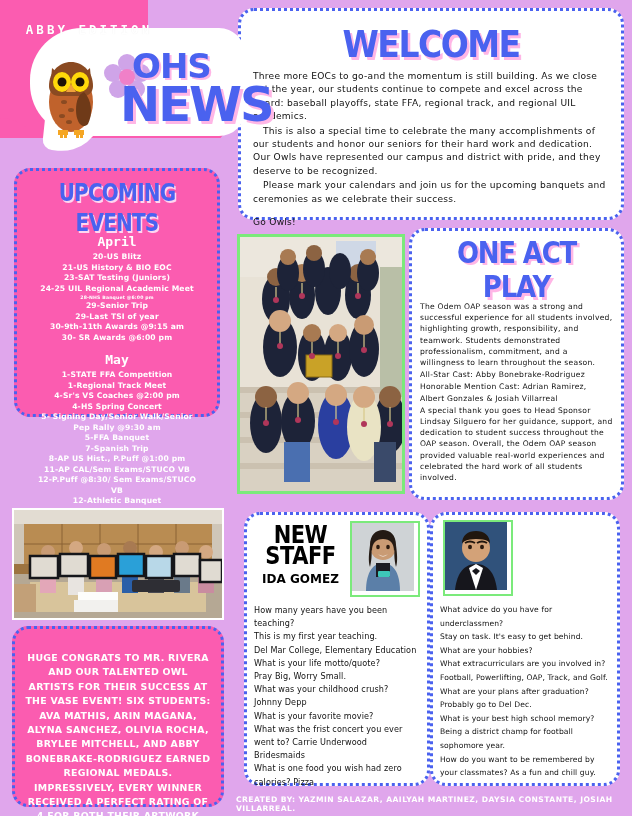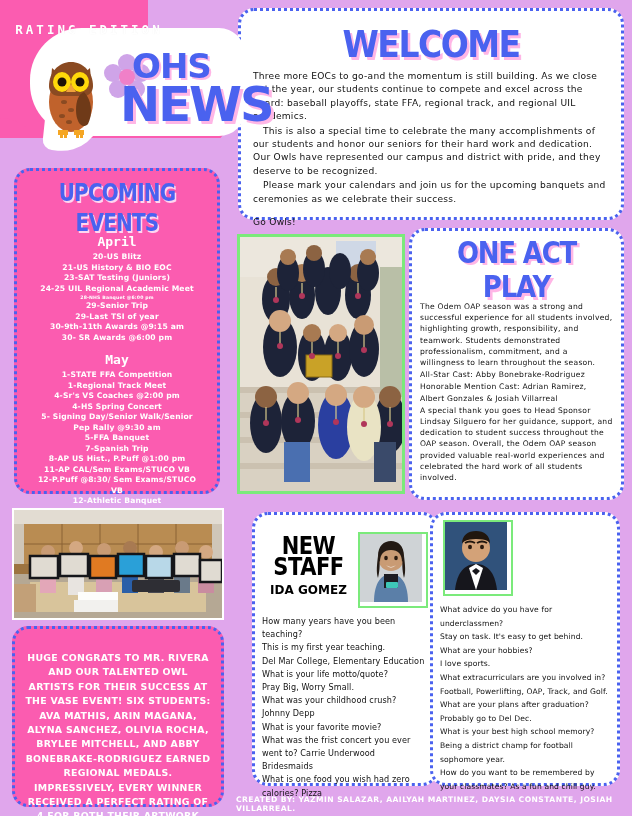--- a/index.html
+++ b/index.html
@@ -53,21 +53,21 @@
     text-shadow:2px 2px 0 #ffb6e6;
   }
   #news{
     position:absolute;left:120px;top:76px;z-index:8;
     font-family:"DejaVu Sans", sans-serif;font-weight:bold;
     font-size:48px;color:#4a62ef;letter-spacing:-2px;
     text-shadow:3px 3px 0 #ffb6e6;
   }
 
   
-  #events{left:14px;top:168px;width:206px;height:326px;padding:4px 17px;}
+  #events{left:14px;top:168px;width:206px;height:249px;padding:4px 17px;}
   #events-title{
     text-align:center;font-family:"DejaVu Sans", sans-serif;font-weight:bold;
     font-size:20px;color:#4a62ef;letter-spacing:-.8px;
     text-shadow:1.5px 1.5px 0 #ffd6f0;margin:2px 0 2px;
     transform:scaleY(1.25);transform-origin:top center;
   }
   .month{
     text-align:center;color:#ffffff;font-weight:bold;font-size:13px;
     font-family:"DejaVu Sans Mono", monospace;margin:9px 0 3px;
   }
@@ -105,21 +105,21 @@
     border:2px solid #ffffff;background:#b79a78;overflow:hidden;}
 
   
   #congrats{left:12px;top:626px;width:212px;height:181px;padding:22px 10px;}
   #congrats-txt{
     text-align:center;color:#ffffff;font-weight:bold;font-size:9.4px;
     line-height:14.4px;font-family:"DejaVu Sans", sans-serif;letter-spacing:.3px;
   }
 
   
-  #staff{left:252px;top:512px;width:186px;height:274px;padding:17px 7px;}
+  #staff{left:244px;top:512px;width:186px;height:274px;padding:6px 7px;}
   #senior{left:430px;top:512px;width:190px;height:274px;padding:5px 7px;}
   .sec-head{display:flex;align-items:flex-start;justify-content:space-between;}
   .sec-head .titles{flex:1;text-align:center;padding-top:2px;}
   .blk-title{
     font-family:"DejaVu Sans", sans-serif;font-weight:bold;color:#000;
     font-size:21px;line-height:21px;letter-spacing:-.5px;
     transform:scaleY(1.2);transform-origin:top center;
   }
   .blk-name{
     font-family:"DejaVu Sans", sans-serif;font-weight:bold;color:#000;
@@ -146,21 +146,21 @@
   <div class="bg-lav" style="left:0;top:0;width:632px;height:816px;"></div>
   <div class="bg-pink" style="left:0;top:0;width:232px;height:150px;border-radius:0 0 40px 0;"></div>
   <div class="bg-pink" style="left:0;top:118px;width:40px;height:60px;border-radius:0 40px 0 0;"></div>
   <div class="bg-lav" style="left:148px;top:0;width:96px;height:120px;border-radius:0 0 0 70px;"></div>
   <div class="bg-lav" style="left:0;top:138px;width:232px;height:40px;"></div>
 </div>
 
 <div id="header-wrap">
   <div id="hdr-blob"></div>
 
-  <div id="edition">RATING EDITION</div>
+  <div id="edition">ABBY EDITION</div>
   <div id="edition-num">#5</div>
 
   <svg id="owl" viewBox="0 0 62 86">
     <ellipse cx="31" cy="50" rx="22" ry="30" fill="#c0622c"></ellipse>
     <path d="M9 34c0-14 10-24 22-24s22 10 22 24c0 6-4 10-10 10H19c-6 0-10-4-10-10z" fill="#8a4a22"></path>
     <path d="M12 16l9 8-10 3z" fill="#8a4a22"></path>
     <path d="M50 16l-9 8 10 3z" fill="#8a4a22"></path>
     <ellipse cx="22" cy="30" rx="9" ry="10" fill="#ffd90a"></ellipse>
     <ellipse cx="40" cy="30" rx="9" ry="10" fill="#ffd90a"></ellipse>
     <circle cx="22" cy="30" r="4.5" fill="#1d1206"></circle>
@@ -410,21 +410,20 @@
         <ellipse cx="37" cy="25" rx="2" ry="2.2" fill="#2b1b10"></ellipse>
         <path d="M20 21q5-3 10 0M32 21q5-3 10 0" stroke="#20160e" stroke-width="2" fill="none"></path>
         <path d="M26 33q5 4 10 0 -5 4 -10 0z" fill="#8a4a44"></path>
       </svg>
     </div>
   </div>
   <div class="qa">
     <div>What advice do you have for underclassmen?</div>
     <div>Stay on task.  It's easy to get behind.</div>
     <div>What are your hobbies?</div>
-    <div>I love sports.</div>
     <div>What extracurriculars are you involved in?</div>
     <div>Football, Powerlifting, OAP, Track, and Golf.</div>
     <div>What are your plans after graduation?</div>
     <div>Probably go to Del Dec.</div>
     <div>What is your best high school memory?</div>
     <div>Being a district champ for football sophomore year.</div>
     <div>How do you want to be remembered by your classmates?  As a fun and chill guy.</div>
   </div>
 </div>
 

